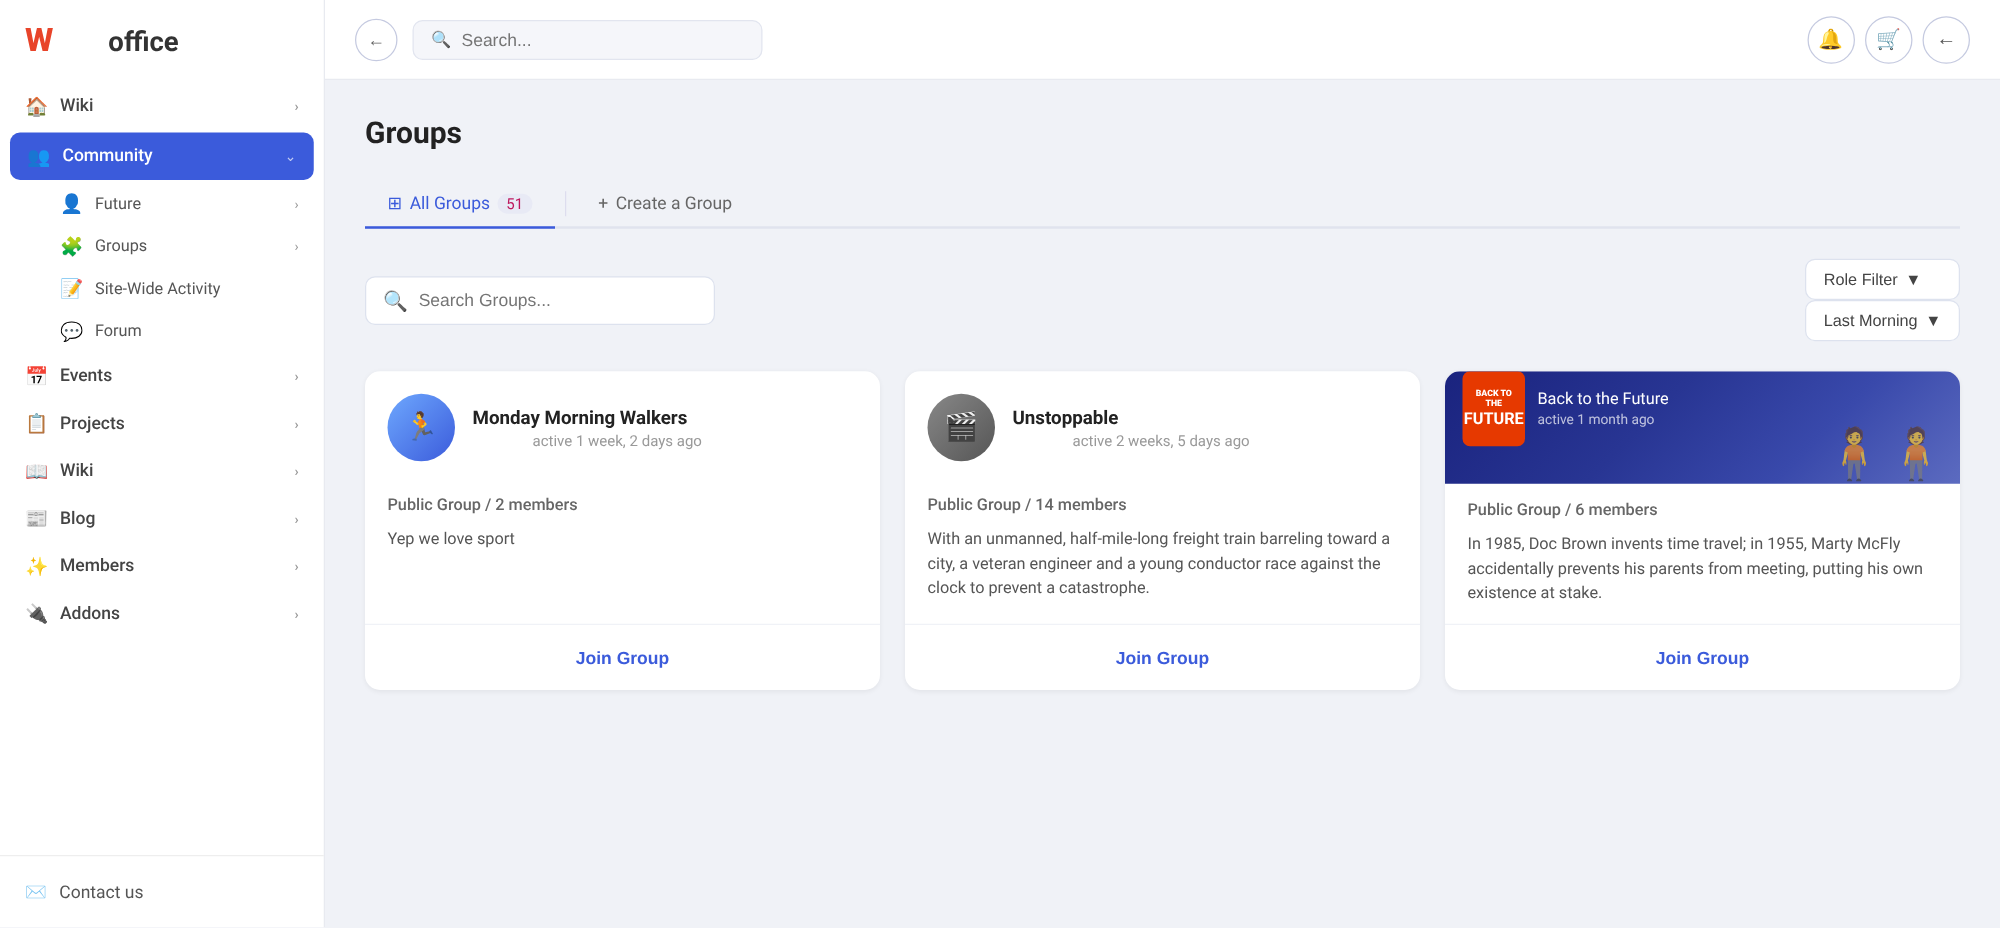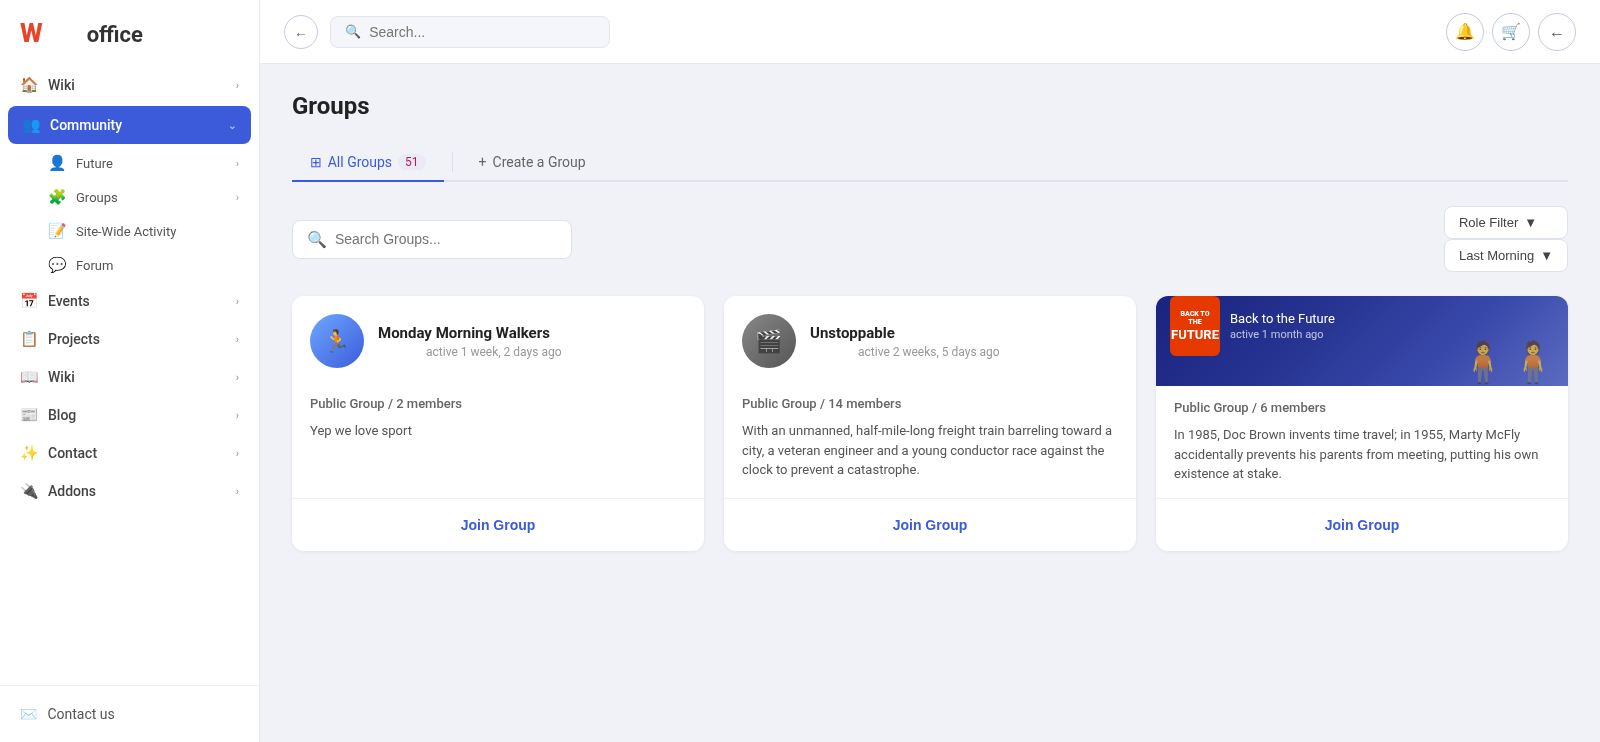--- a/index.html
+++ b/index.html
@@ -394,21 +394,21 @@
       <div class="nav-item-left">
         <span class="nav-icon">📰</span>
         <span>Blog</span>
       </div>
       <span class="chevron">›</span>
     </div>
 
     <div class="nav-item">
       <div class="nav-item-left">
         <span class="nav-icon">✨</span>
-        <span>Contact</span>
+        <span>Members</span>
       </div>
       <span class="chevron">›</span>
     </div>
 
     <div class="nav-item">
       <div class="nav-item-left">
         <span class="nav-icon">🔌</span>
         <span>Addons</span>
       </div>
       <span class="chevron">›</span>

